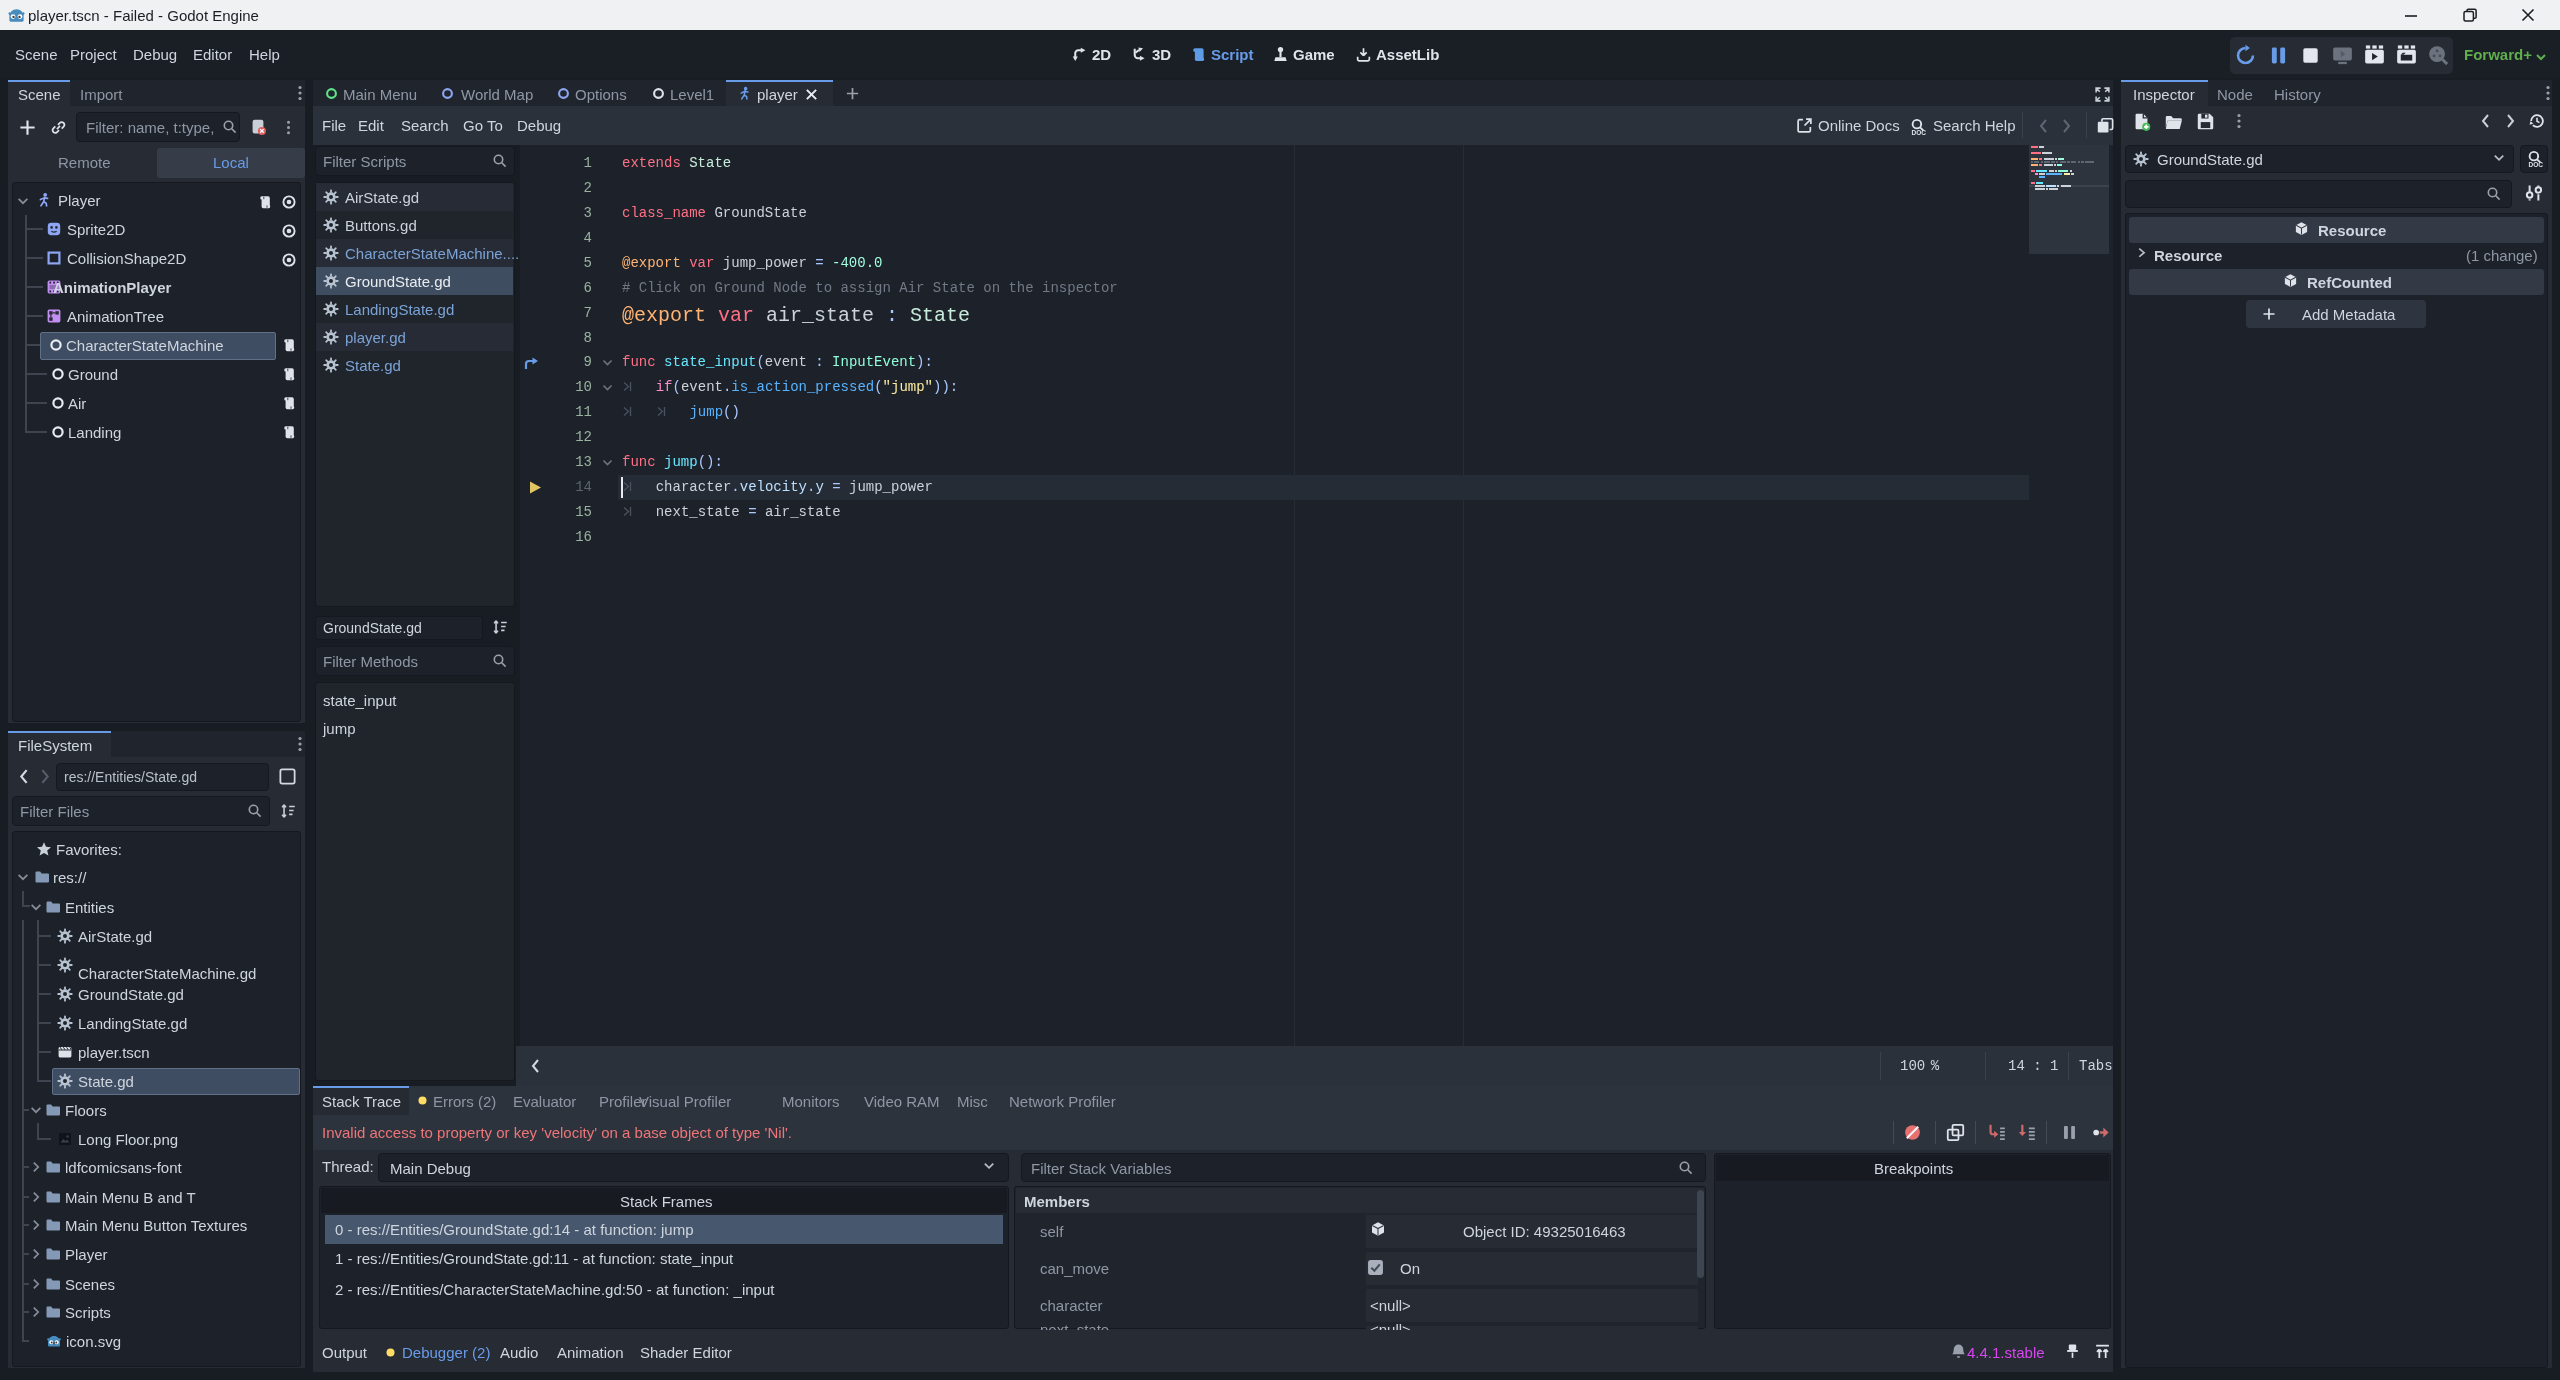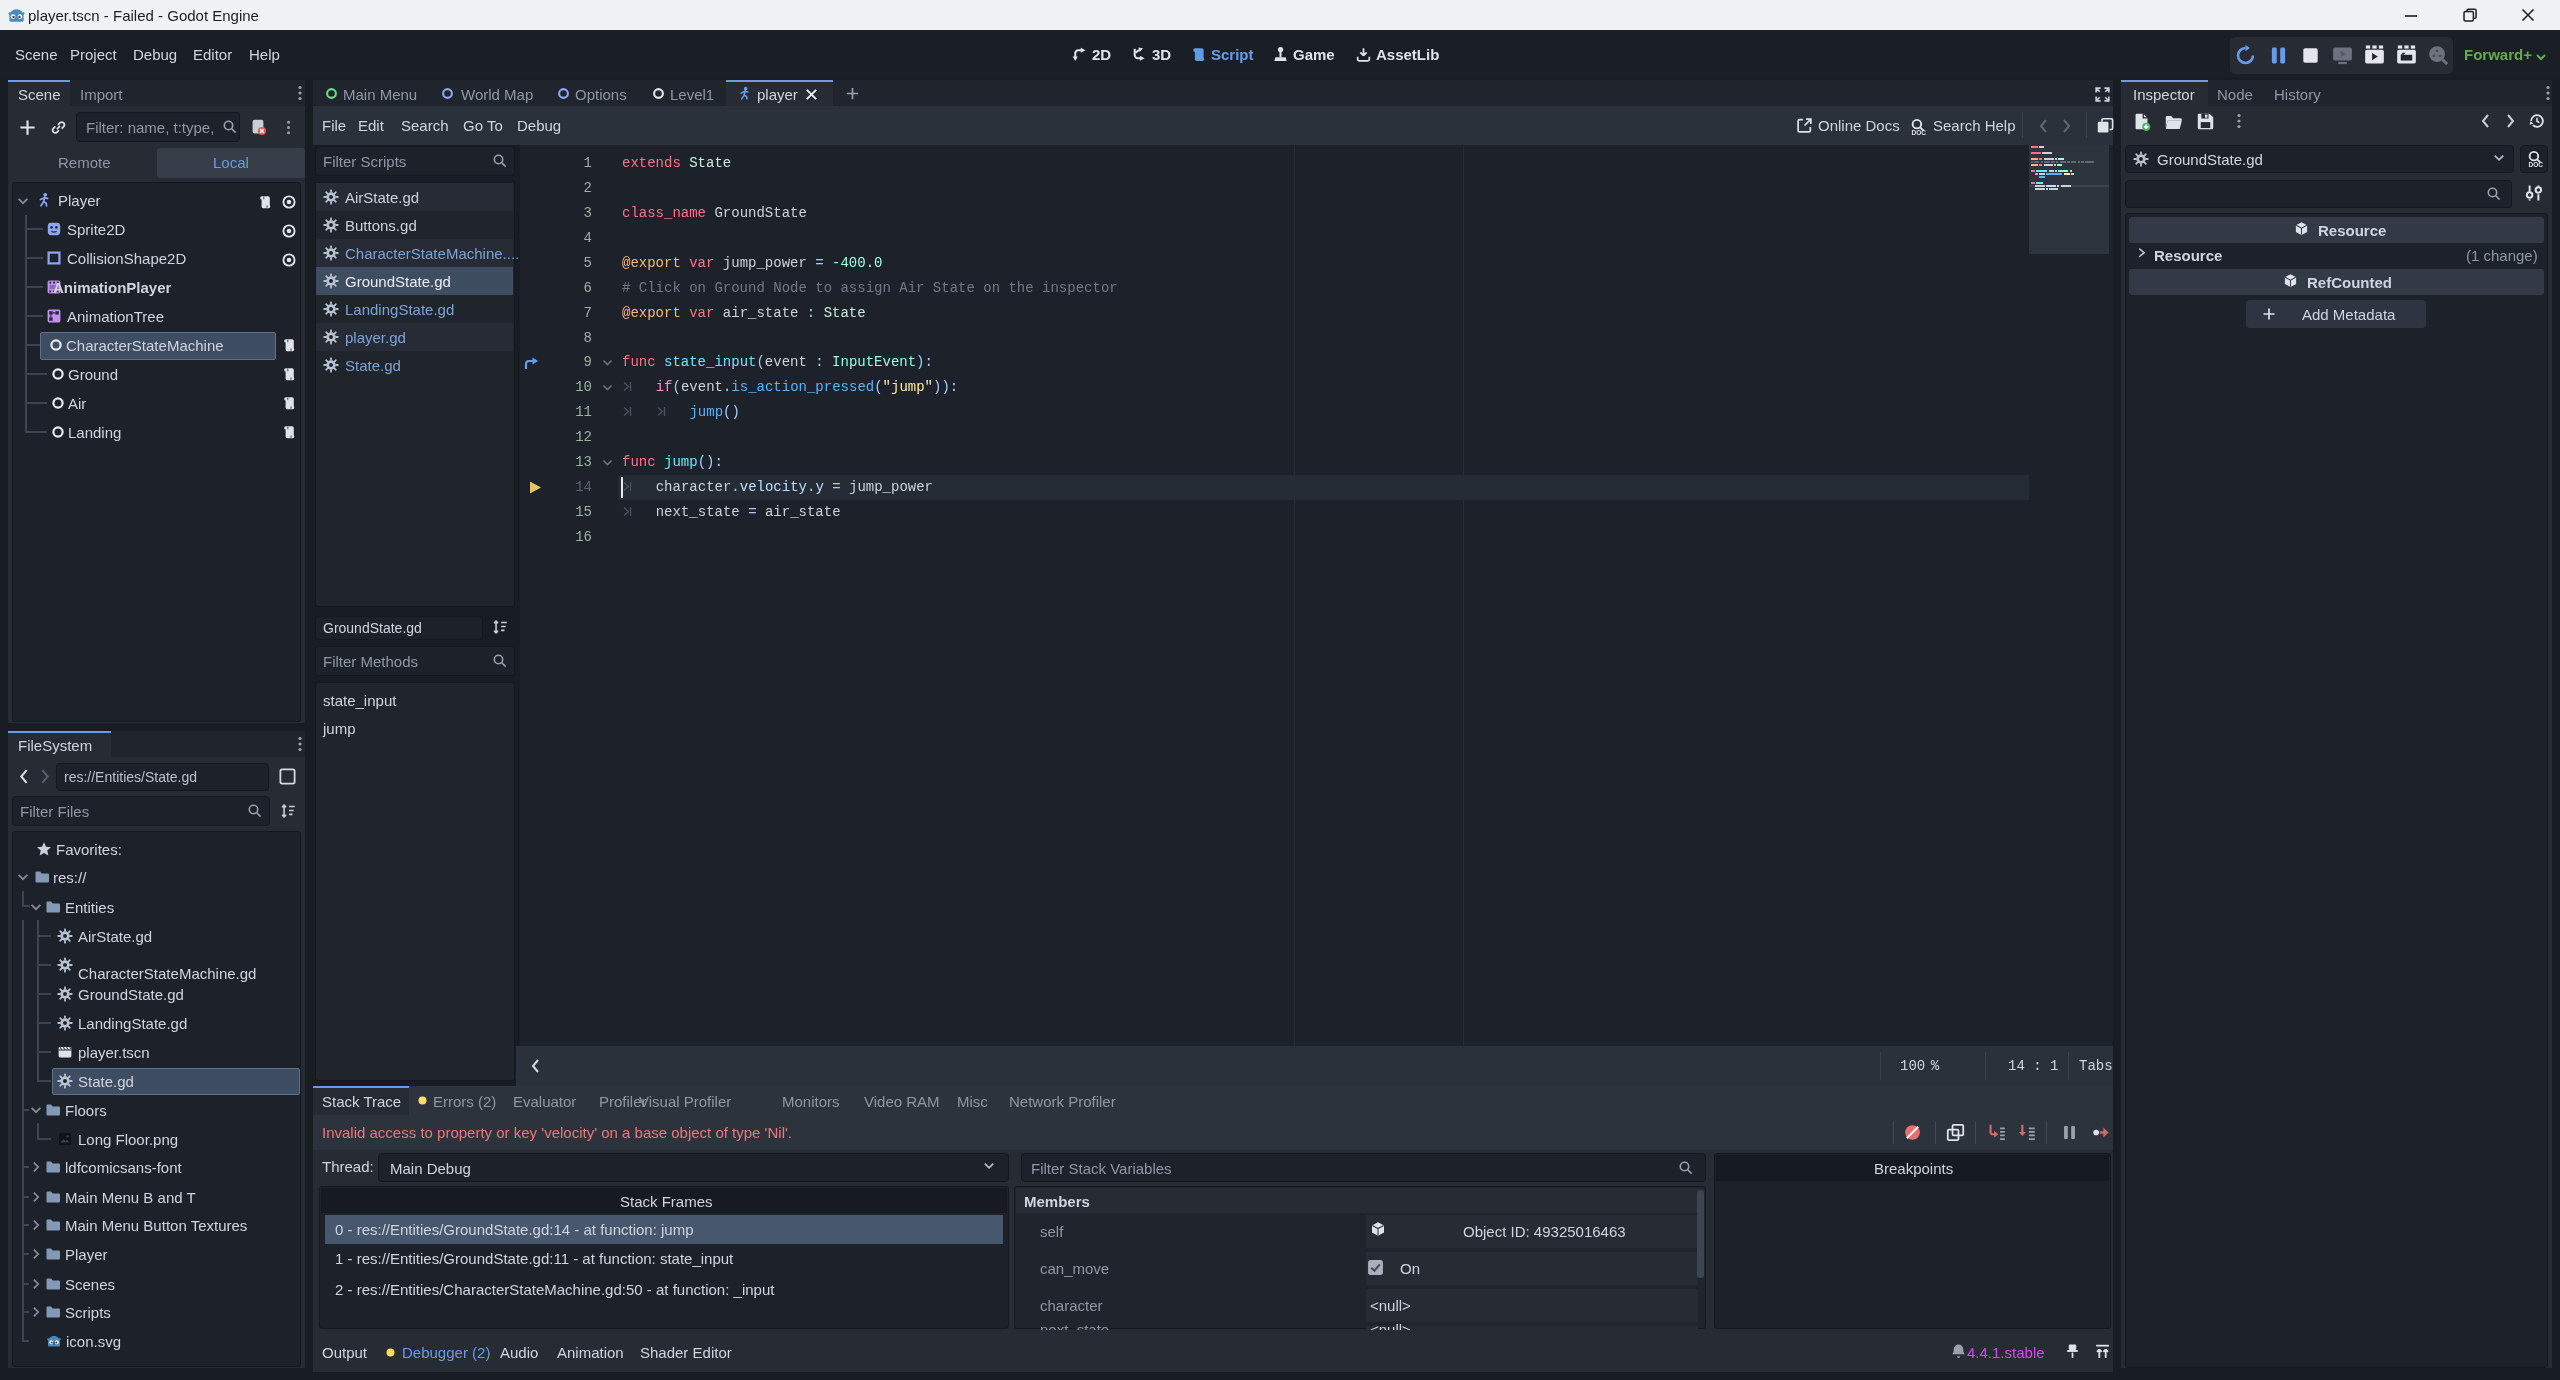--- a/index.html
+++ b/index.html
@@ -710,21 +710,21 @@
 <div class="t mono" style="left:575.14px;top:405.3px;color:#9ab29f;font-size:14px;">11</div>
 <div class="t mono" style="left:575.14px;top:430.23px;color:#9ab29f;font-size:14px;">12</div>
 <div class="t mono" style="left:575.14px;top:455.15999999999997px;color:#9ab29f;font-size:14px;">13</div>
 <div class="t mono" style="left:575.14px;top:480.09px;color:#5c6470;font-size:14px;">14</div>
 <div class="t mono" style="left:575.14px;top:505.02px;color:#9ab29f;font-size:14px;">15</div>
 <div class="t mono" style="left:575.14px;top:529.95px;color:#9ab29f;font-size:14px;">16</div>
 <div class="t mono" style="left:622.0px;top:156.0px;font-size:14px;"><span style="color:#ff7085">extends </span><span style="color:#c7ebda">State</span></div>
 <div class="t mono" style="left:622.0px;top:205.86px;font-size:14px;"><span style="color:#ff7085">class_name </span><span style="color:#ccd2da">GroundState</span></div>
 <div class="t mono" style="left:622.0px;top:255.72px;font-size:14px;"><span style="color:#ffb373">@export </span><span style="color:#ff7085">var </span><span style="color:#ccd2da">jump_power </span><span style="color:#abc9ff">= </span><span style="color:#a1ffe0">-400.0</span></div>
 <div class="t mono" style="left:622.0px;top:280.65px;font-size:14px;"><span style="color:#717986"># Click on Ground Node to assign Air State on the inspector</span></div>
-<div class="t mono" style="left:622.0px;top:305.58px;font-size:14px;font-family:Liberation Mono, monospace;"><span style="color:#ffb373">@export </span><span style="color:#ff7085">var </span><span style="color:#ccd2da">air_state </span><span style="color:#abc9ff">: </span><span style="color:#c7ebda">State</span></div>
+<div class="t mono" style="left:622.0px;top:305.58px;font-size:20px;font-family:Liberation Mono, monospace;"><span style="color:#ffb373">@export </span><span style="color:#ff7085">var </span><span style="color:#ccd2da">air_state </span><span style="color:#abc9ff">: </span><span style="color:#c7ebda">State</span></div>
 <div class="t mono" style="left:622.0px;top:355.44px;font-size:14px;"><span style="color:#ff7085">func </span><span style="color:#66e6ff">state_input</span><span style="color:#abc9ff">(</span><span style="color:#ccd2da">event </span><span style="color:#abc9ff">: </span><span style="color:#8fffdb">InputEvent</span><span style="color:#abc9ff">):</span></div>
 <div class="t mono" style="left:655.72px;top:380.37px;font-size:14px;"><span style="color:#ff8ccc">if</span><span style="color:#abc9ff">(</span><span style="color:#ccd2da">event</span><span style="color:#abc9ff">.</span><span style="color:#57b3ff">is_action_pressed</span><span style="color:#abc9ff">(</span><span style="color:#ffeda1">"jump"</span><span style="color:#abc9ff">)):</span></div>
 <div class="t mono" style="left:689.44px;top:405.3px;font-size:14px;"><span style="color:#57b3ff">jump</span><span style="color:#abc9ff">()</span></div>
 <div class="t mono" style="left:622.0px;top:455.15999999999997px;font-size:14px;"><span style="color:#ff7085">func </span><span style="color:#66e6ff">jump</span><span style="color:#abc9ff">():</span></div>
 <div class="t mono" style="left:655.72px;top:480.09px;font-size:14px;"><span style="color:#ccd2da">character</span><span style="color:#abc9ff">.</span><span style="color:#bce0ff">velocity</span><span style="color:#abc9ff">.</span><span style="color:#bce0ff">y </span><span style="color:#abc9ff">= </span><span style="color:#ccd2da">jump_power</span></div>
 <div class="t mono" style="left:655.72px;top:505.02px;font-size:14px;"><span style="color:#ccd2da">next_state </span><span style="color:#abc9ff">= </span><span style="color:#ccd2da">air_state</span></div>
 <svg class="abs" style="left:601px;top:356.44px" width="13" height="13" viewBox="0 0 16 16">
     <path d="M3 5.5l5 5 5-5" fill="none" stroke="#6a7280" stroke-width="2"></path>
   </svg>
 <svg class="abs" style="left:601px;top:381.37px" width="13" height="13" viewBox="0 0 16 16">

